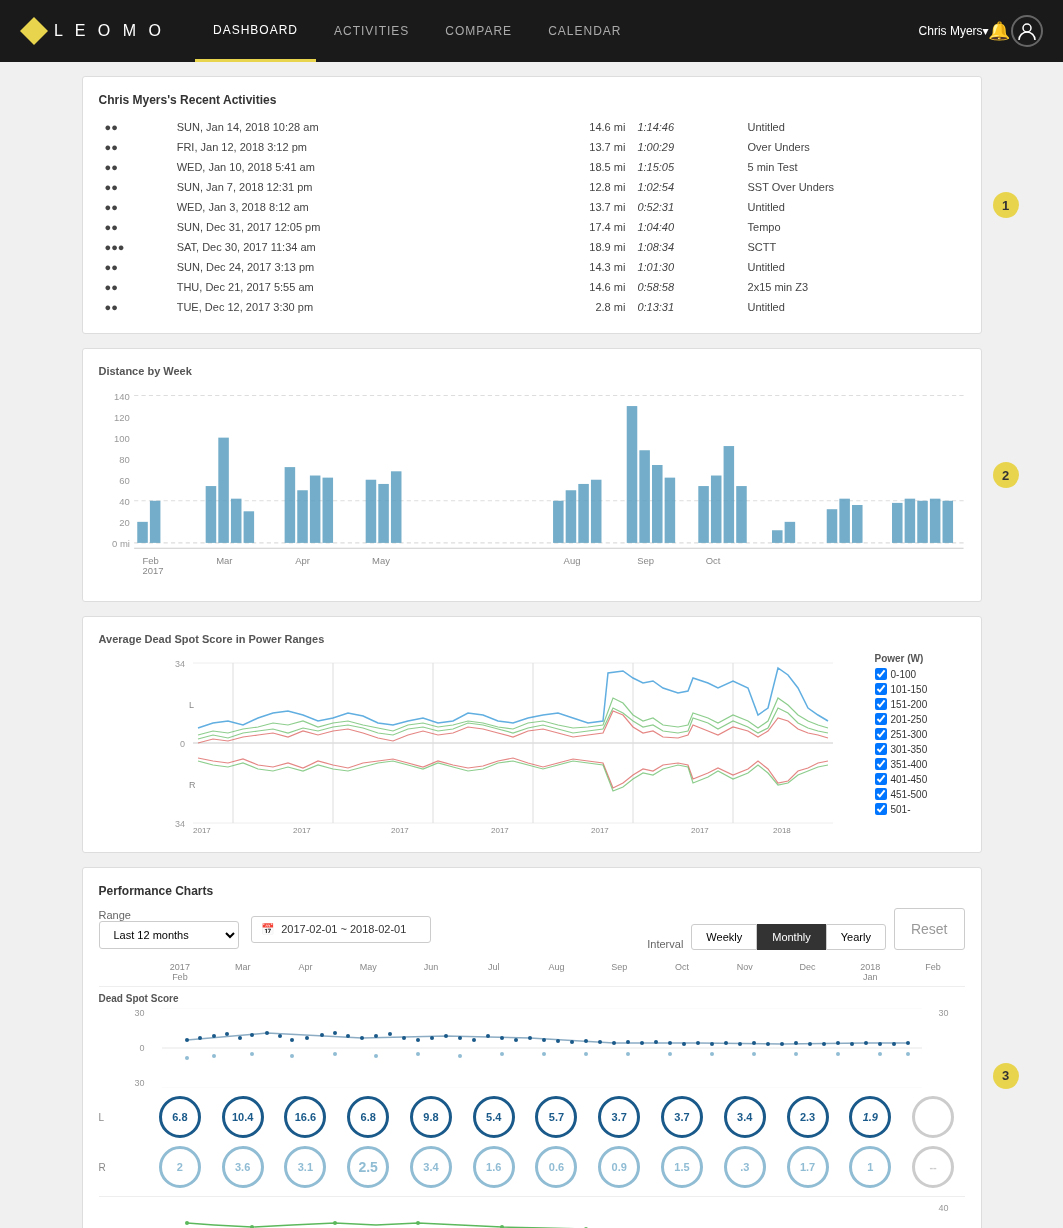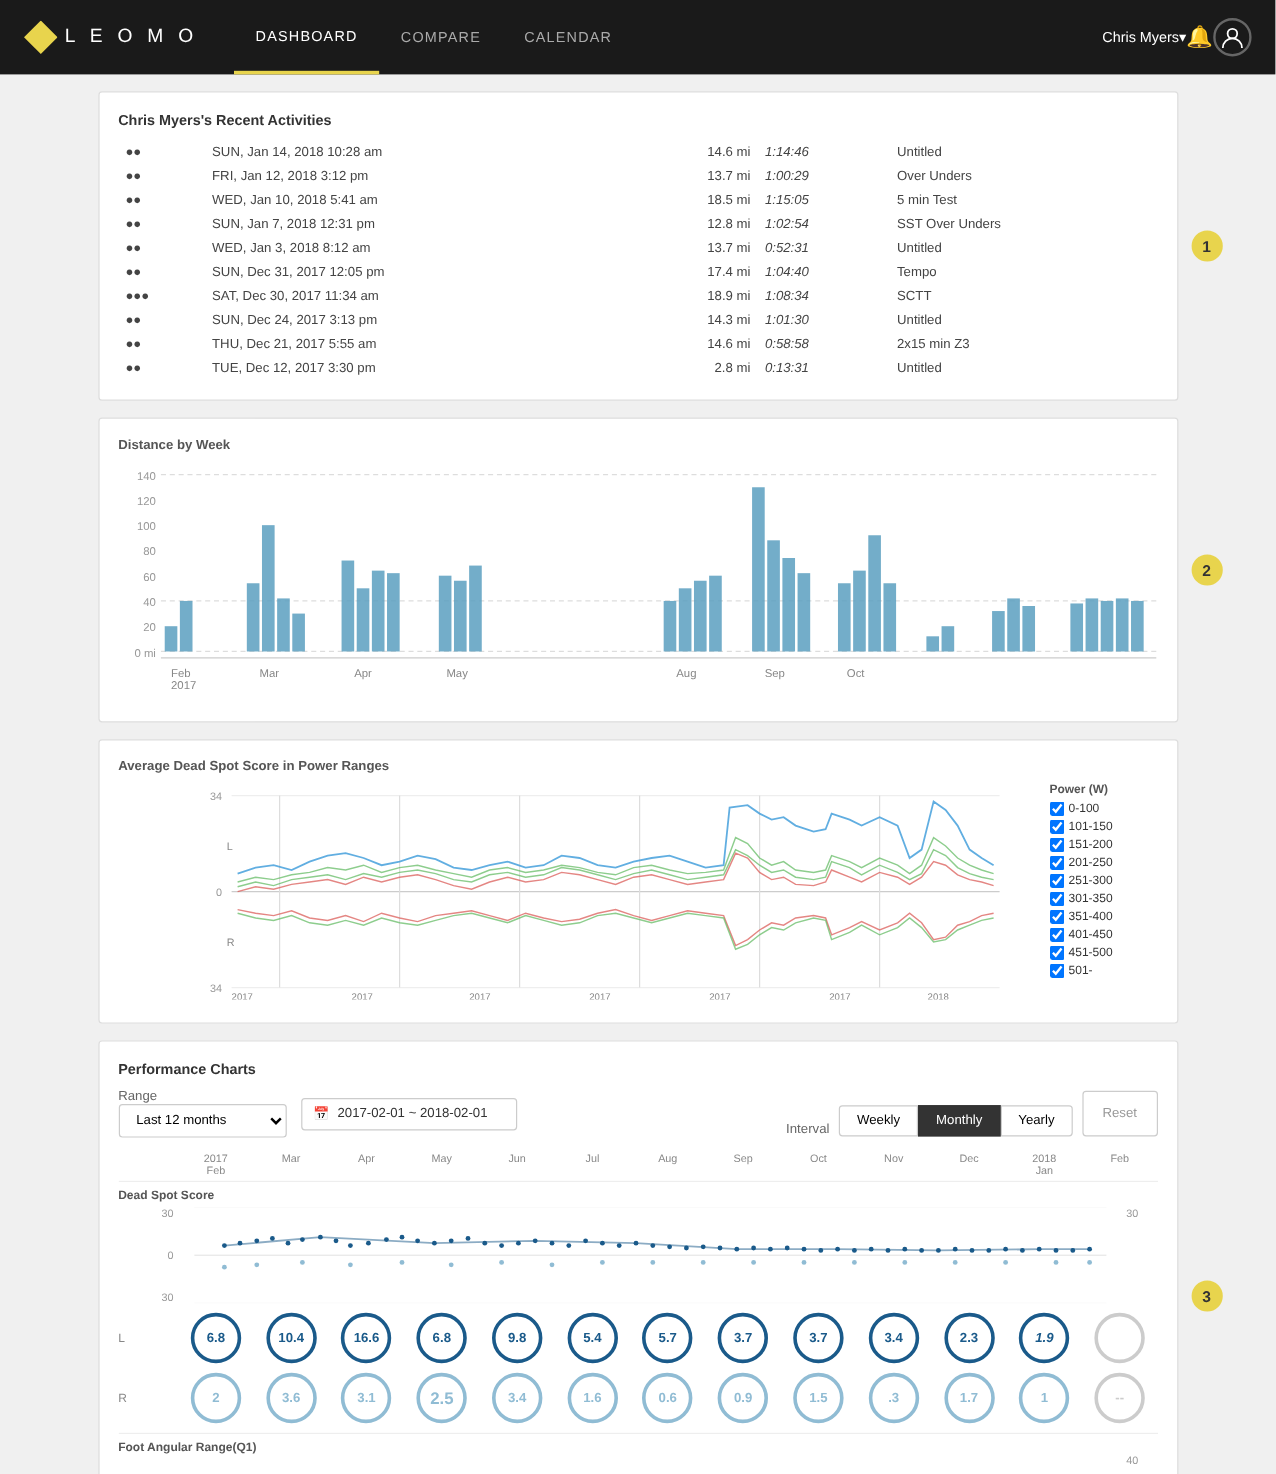--- a/index.html
+++ b/index.html
@@ -43,33 +43,34 @@
     
     .perf-controls { display: flex; align-items: center; gap: 12px; margin-bottom: 12px; flex-wrap: wrap; }
     .perf-label { font-size: 11px; color: #666; }
     .perf-select { border: 1px solid #ccc; border-radius: 3px; padding: 6px 10px; font-size: 11px; background: #fff; cursor: pointer; min-width: 140px; appearance: auto; }
     .perf-date-range { border: 1px solid #ccc; border-radius: 3px; padding: 6px 10px; font-size: 11px; background: #fff; display: flex; align-items: center; gap: 6px; min-width: 180px; }
     .interval-group { display: flex; margin-left: auto; }
     .interval-btn { border: 1px solid #ccc; padding: 6px 14px; font-size: 11px; background: #fff; cursor: pointer; }
     .interval-btn.active { background: #333; color: #fff; border-color: #333; }
     .interval-btn:first-child { border-radius: 3px 0 0 3px; }
     .interval-btn:last-child { border-radius: 0 3px 3px 0; }
-    .reset-btn { border: 1px solid #ccc; padding: 12px 16px; font-size: 11px; background: #fff; cursor: pointer; border-radius: 3px; color: #999; margin-left: 8px; }
+    .reset-btn { border: 1px solid #ccc; padding: 12px 16px; font-size: 14px; background: #fff; cursor: pointer; border-radius: 3px; color: #999; margin-left: 8px; }
     .dss-label { font-size: 10px; color: #555; font-weight: bold; margin-bottom: 4px; }
   </style>
 </head>
 <body>
 
 <nav class="nav">
   <div class="nav-logo">
     <div class="nav-logo-icon"></div>
     <span class="nav-logo-text">L E O M O</span>
   </div>
   <div class="nav-items">
     <a class="nav-item active">DASHBOARD</a>
+    <a class="nav-item">ACTIVITIES</a>
     <a class="nav-item">COMPARE</a>
     <a class="nav-item">CALENDAR</a>
   </div>
   <div class="nav-right">
     <span class="nav-user">Chris Myers▾</span>
     <span class="nav-icon">🔔</span>
     <div class="nav-avatar">
       <svg width="20" height="20" viewBox="0 0 20 20">
           <circle cx="10" cy="7" r="4" fill="none" stroke="#fff" stroke-width="1.5"></circle>
           <path d="M2 19c0-4.4 3.6-8 8-8s8 3.6 8 8" fill="none" stroke="#fff" stroke-width="1.5"></path>
@@ -563,21 +564,20 @@
           <div style="display: flex; align-items: center; justify-content: center;">
             <div style="width:42px;height:42px;border-radius:50%;border:3px solid #90bcd4;display:flex;align-items:center;justify-content:center;font-size:11px;font-weight:bold;color:#90bcd4;">1</div>
           </div>
           <div style="display: flex; align-items: center; justify-content: center;">
             <div style="width:42px;height:42px;border-radius:50%;border:3px solid #ccc;display:flex;align-items:center;justify-content:center;font-size:11px;font-weight:bold;color:#ccc;">--</div>
           </div>
         </div>
     </div>
 
     <div style="position:relative; margin-top:8px; border-top:1px solid #eee; padding-top:6px;">
-      <div style="font-size:10px;color:#555;font-weight:bold;">Foot Angular Range(Q1)</div>
       <div style="display:flex;">
         <div style="width:50px;"></div>
         <div style="flex:1; height:60px; position:relative;">
           <svg viewBox="0 0 760 60" style="width:100%;height:60px;">
             <line x1="0" y1="30" x2="760" y2="30" stroke="#eee" stroke-width="0.5"></line>
             <polyline points="25,20 52,22 90,24 130,22 173,20 214,22 256,20 298,22 340,24 382,25 424,26 466,28 508,30 550,32 592,34 634,36 676,34 718,32 746,30" fill="none" stroke="#5cb85c" stroke-width="1.5"></polyline>
             <circle cx="25" cy="20" r="2" fill="#5cb85c"></circle>
             <circle cx="90" cy="24" r="2" fill="#5cb85c"></circle>
             <circle cx="173" cy="20" r="2" fill="#5cb85c"></circle>
             <circle cx="256" cy="20" r="2" fill="#5cb85c"></circle>

